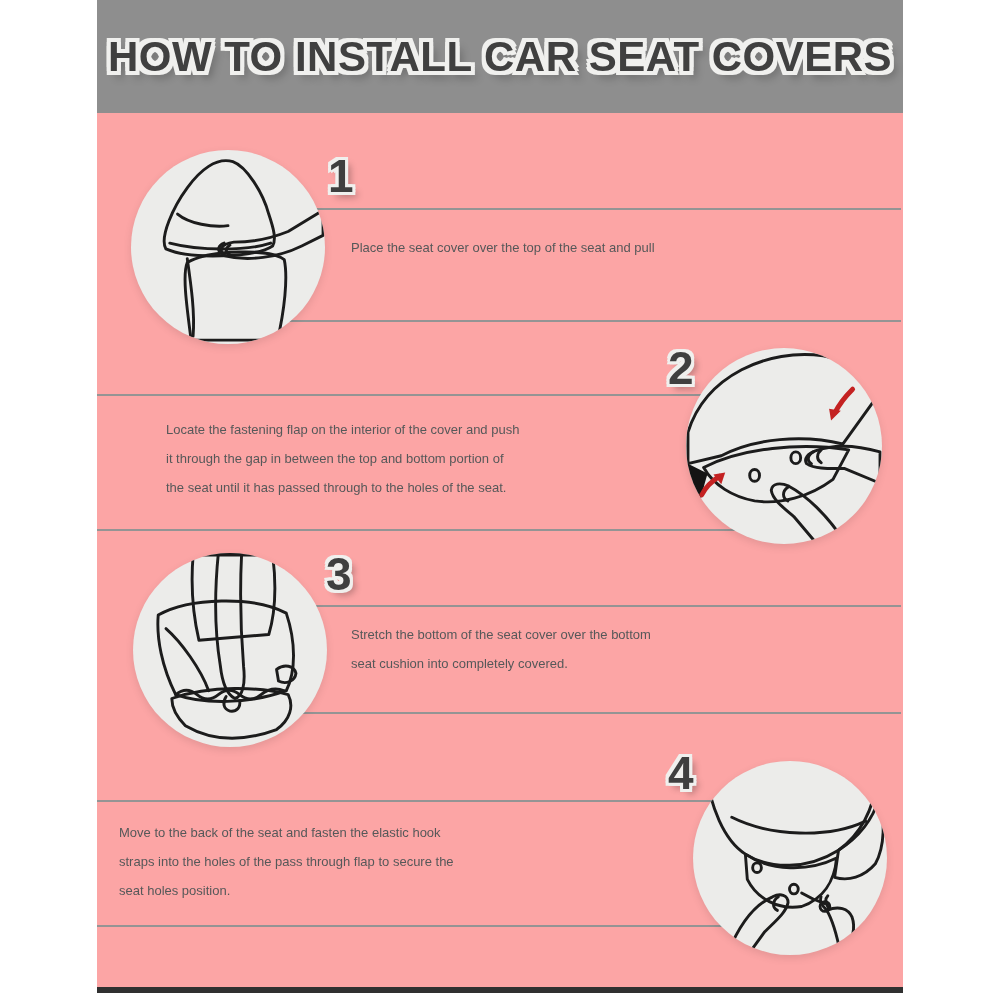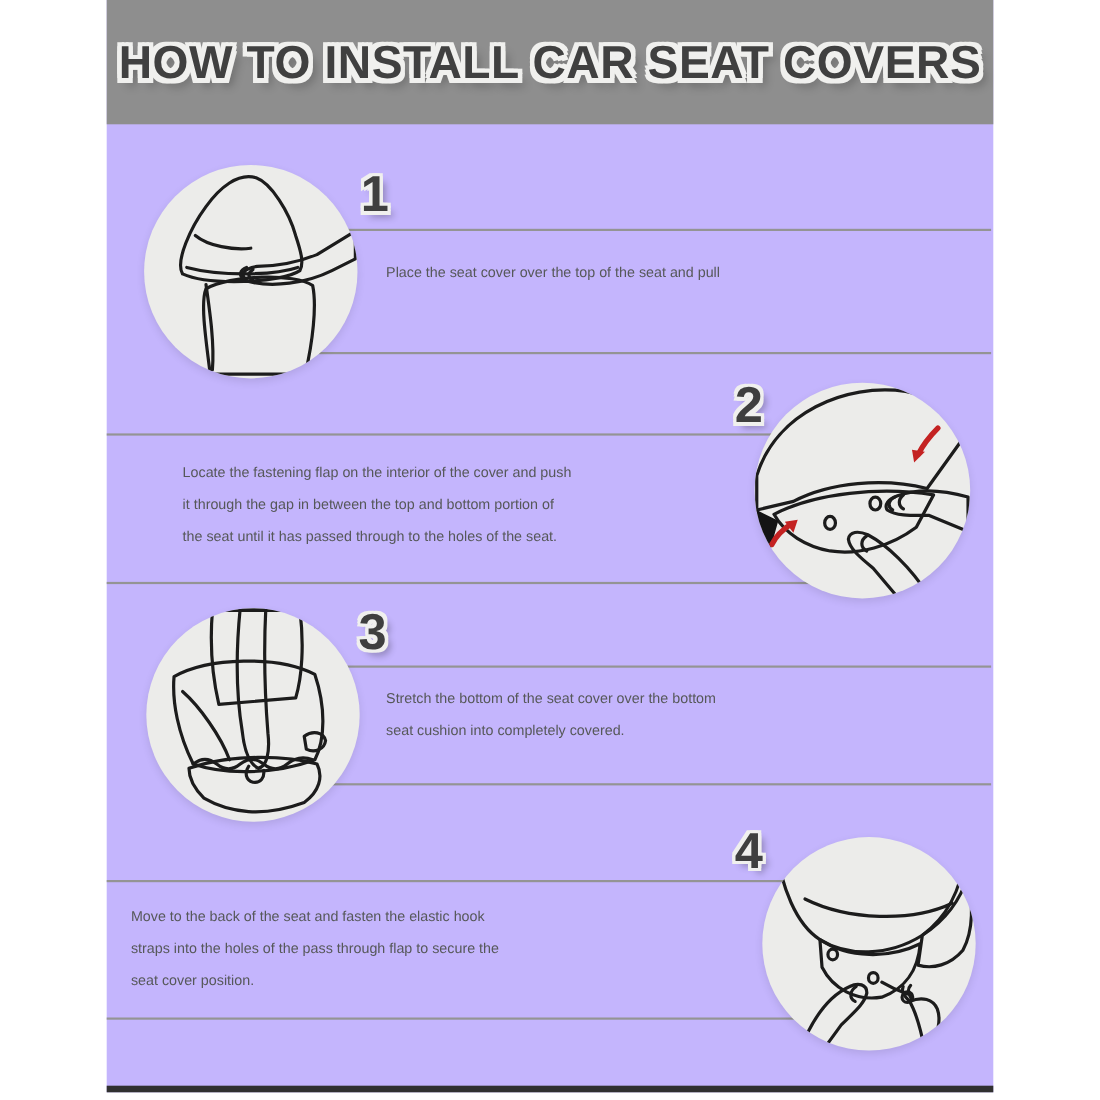--- a/index.html
+++ b/index.html
@@ -1,18 +1,18 @@
 <!DOCTYPE html>
 <html><head>
 <meta charset="utf-8">
 <style>
   html,body{margin:0;padding:0;background:#ffffff;}
   .page{position:relative;width:1000px;height:1000px;background:#ffffff;overflow:hidden;
         font-family:"Liberation Sans",sans-serif;}
-  .content{position:absolute;left:97px;top:0;width:806px;height:993px;background:#c4b5fd;}
+  .content{position:absolute;left:97px;top:0;width:806px;height:993px;background:#fca5a5;}
   .header{position:absolute;left:0;top:0;width:806px;height:113px;background:#8e8e8e;
           display:flex;align-items:center;justify-content:center;}
   .title{margin:0;font-size:42px;font-weight:700;color:#404040;letter-spacing:.5px;white-space:nowrap;
          text-shadow:-4px -4px 0 #f0f0ee,4px -4px 0 #f0f0ee,-4px 4px 0 #f0f0ee,4px 4px 0 #f0f0ee,
                      -4px 0 0 #f0f0ee,4px 0 0 #f0f0ee,0 -4px 0 #f0f0ee,0 4px 0 #f0f0ee,
                      -3px -3px 0 #f0f0ee,3px -3px 0 #f0f0ee,-3px 3px 0 #f0f0ee,3px 3px 0 #f0f0ee,
                      6px 7px 9px rgba(0,0,0,.28);}
   .sep{position:absolute;height:2px;background:#949494;z-index:1;}
   .circle{position:absolute;border-radius:50%;background:#ececea;overflow:hidden;z-index:2;
           box-shadow:0 3px 8px rgba(0,0,0,.10);}
@@ -116,18 +116,18 @@
         <path d="M88,140 C82,144 81,151 87,154" class="ln" stroke-width="2.2"></path>
         <path d="M112,136 C122,142 130,145 136,147" class="ln" stroke-width="2.4"></path>
         <path d="M152,198 C148,178 144,164 138,154 C150,149 160,152 164,161 C168,172 164,184 158,198 Z" fill="#ded4ba" class="ln"></path>
         <path d="M138,154 C132,148 130,144 132,140 M140,152 C136,146 136,142 139,139" class="ln" stroke-width="2.2"></path>
         <circle cx="136" cy="150" r="5" fill="none" class="ln" stroke-width="2.4"></circle>
       </svg>
     </div>
     <div class="steptext" style="left:22px;top:818px;">
       <div>Move to the back of the seat and fasten the elastic hook</div>
       <div>straps into the holes of the pass through flap to secure the</div>
-      <div>seat cover position.</div>
+      <div>seat holes position.</div>
     </div>
 
     <div class="bottom-bar"></div>
   </div>
 </div>
 
 </body></html>

